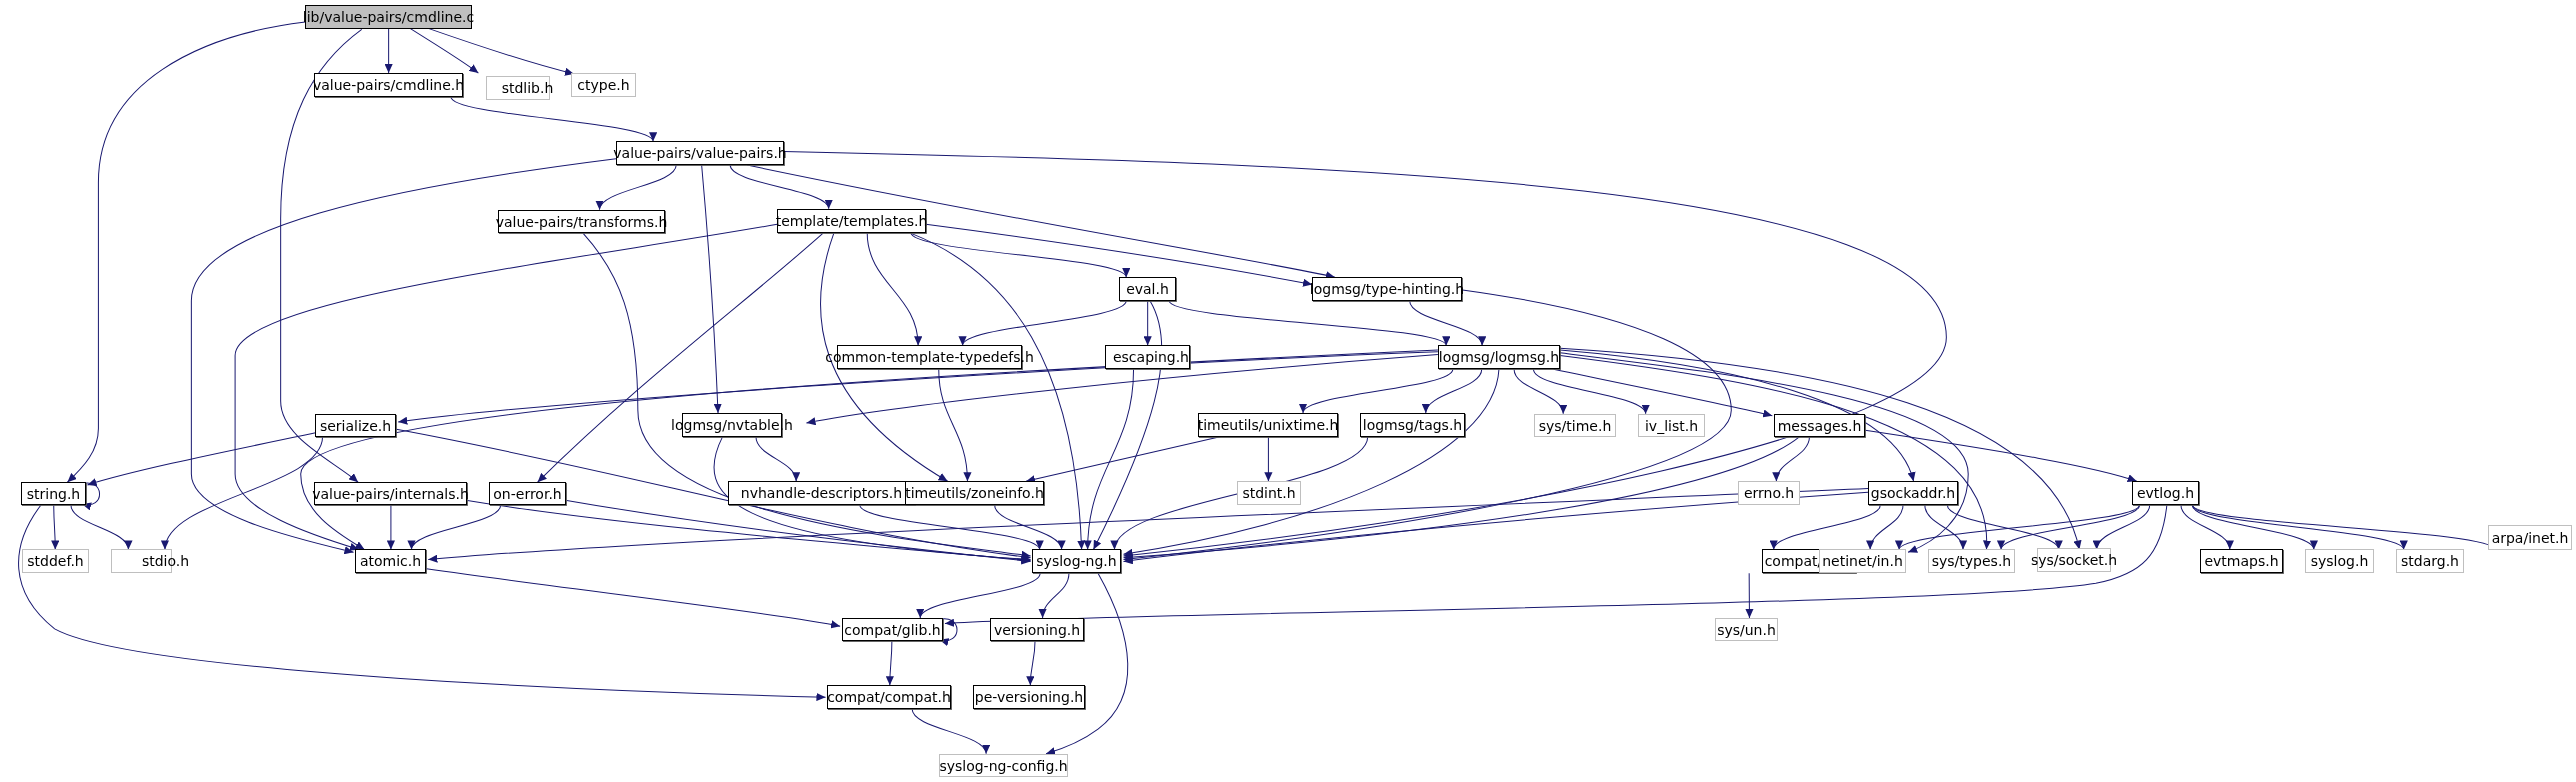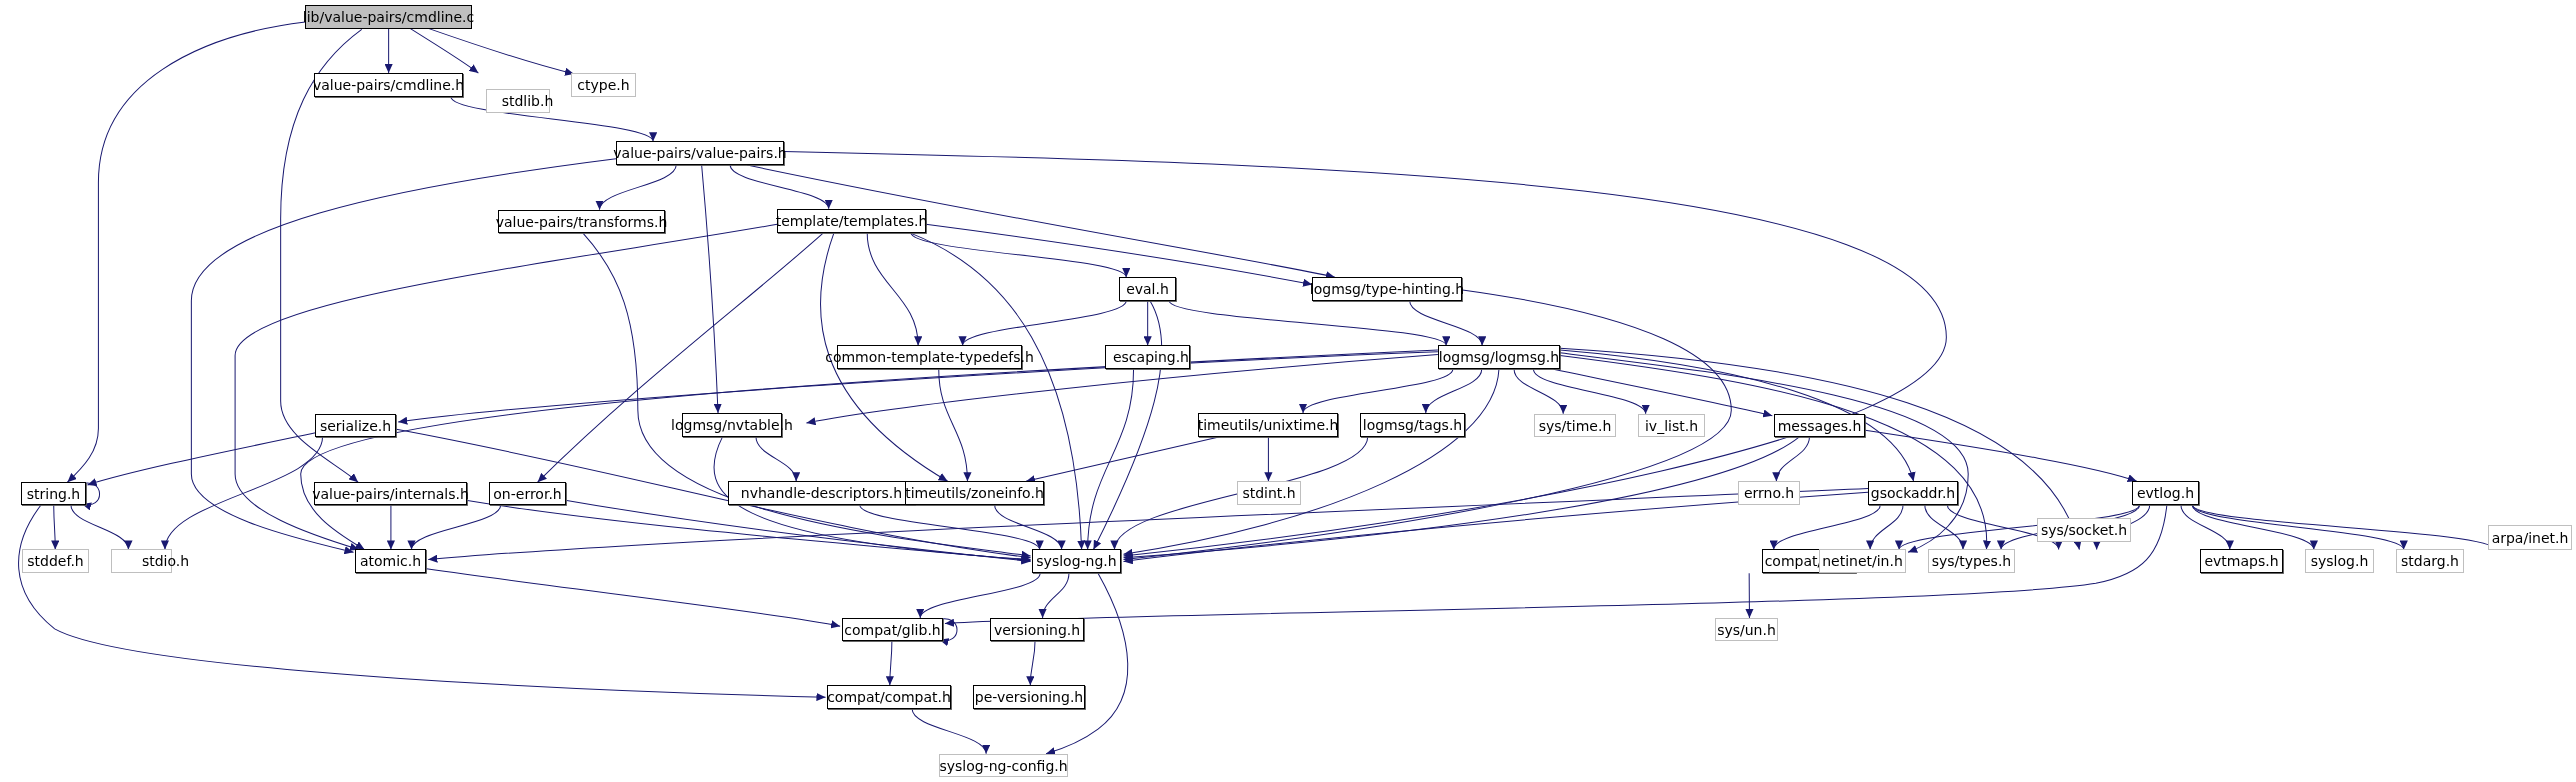--- a/index.html
+++ b/index.html
@@ -125,21 +125,21 @@
       <path d="M1001,778 C1001,800.05 1082.25,804.95 1082.25,827" class="edge" marker-end="url(#arrow)"></path>
       <path d="M1135.9,703 C1135.9,725.05 1130.7,729.95 1130.7,752" class="edge" marker-end="url(#arrow)"></path>
     </svg>
   <div id="nodes">
       <div class="node root" style="left: 305px; top: 4.6px; width: 167px; height: 24px;">
         <span>lib/value-pairs/cmdline.c</span>
       </div>
       <div class="node documented" style="left: 314px; top: 73px; width: 149px; height: 24px;">
         <span>value-pairs/cmdline.h</span>
       </div>
-      <div class="node external" style="left: 486px; top: 89px; width: 64px; height: 24px; padding-left: 19px;">
+      <div class="node external" style="left: 486px; top: 76px; width: 64px; height: 24px; padding-left: 19px;">
         <span>stdlib.h</span>
       </div>
       <div class="node external" style="left: 571px; top: 73px; width: 65px; height: 24px;">
         <span>ctype.h</span>
       </div>
       <div class="node documented" style="left: 616px; top: 141px; width: 168px; height: 24px;">
         <span>value-pairs/value-pairs.h</span>
       </div>
       <div class="node documented" style="left: 498px; top: 210px; width: 167px; height: 23px;">
         <span>value-pairs/transforms.h</span>
@@ -224,21 +224,21 @@
       </div>
       <div class="node documented" style="left: 1762px; top: 549px; width: 94px; height: 24px;">
         <span>compat/un.h</span>
       </div>
       <div class="node external" style="left: 1819px; top: 549px; width: 87px; height: 24px;">
         <span>netinet/in.h</span>
       </div>
       <div class="node external" style="left: 1928px; top: 549px; width: 87px; height: 24px;">
         <span>sys/types.h</span>
       </div>
-      <div class="node external" style="left: 2037px; top: 518px; width: 94px; height: 24px;">
+      <div class="node external" style="left: 2037px; top: 548px; width: 74px; height: 24px;">
         <span>sys/socket.h</span>
       </div>
       <div class="node documented" style="left: 2200px; top: 549px; width: 83px; height: 24px;">
         <span>evtmaps.h</span>
       </div>
       <div class="node external" style="left: 2305px; top: 549px; width: 69px; height: 24px;">
         <span>syslog.h</span>
       </div>
       <div class="node external" style="left: 2396px; top: 549px; width: 68px; height: 24px;">
         <span>stdarg.h</span>

